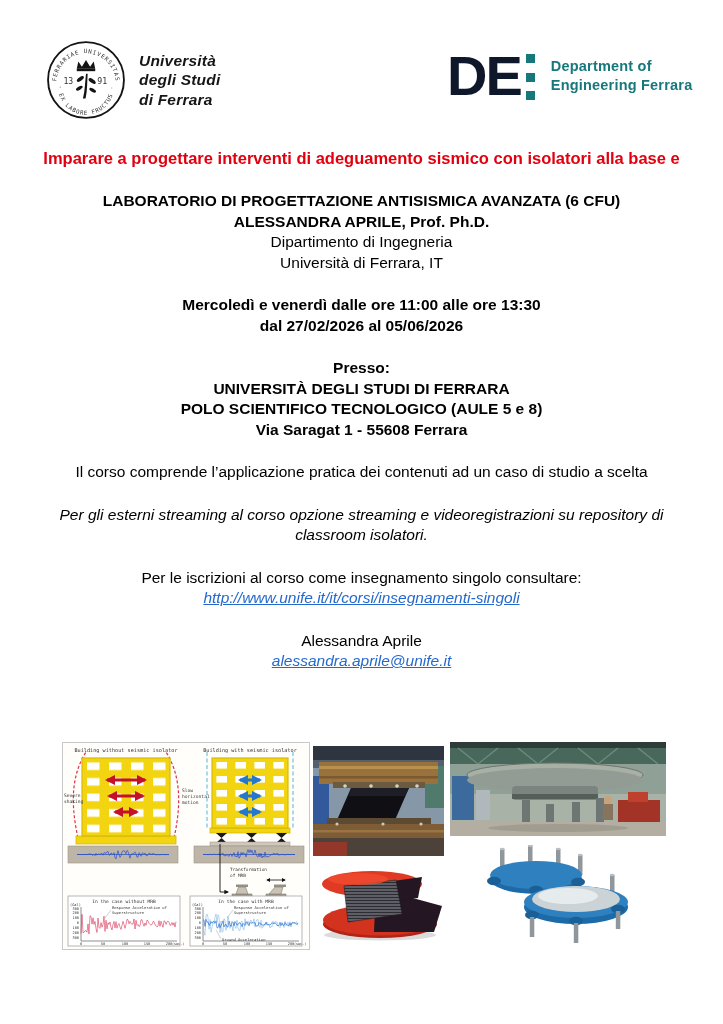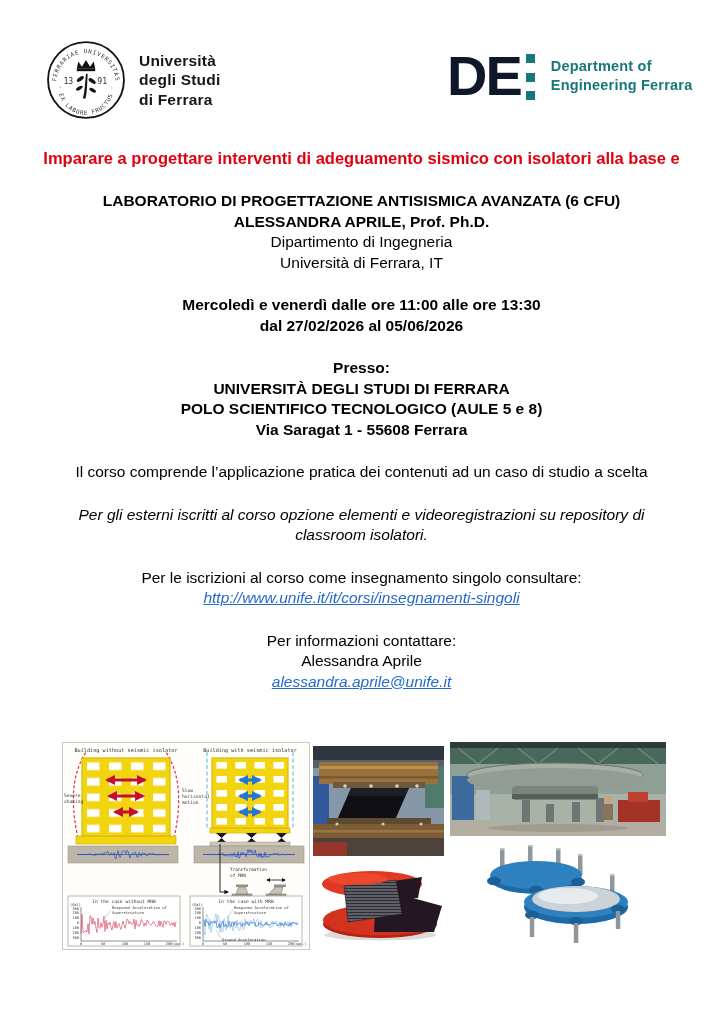--- a/index.html
+++ b/index.html
@@ -5,21 +5,21 @@
   * { margin:0; padding:0; box-sizing:border-box; }
   html,body { background:#ffffff; }
   .page {
     position:relative; width:723px; height:1024px; margin:0 auto;
     background:#fff; overflow:hidden;
     font-family:"Liberation Sans", sans-serif; color:#000;
   }
   
   .unife-logo { position:absolute; left:46px; top:40px; display:flex; align-items:center; gap:13px; }
   .crest { width:80px; height:80px; }
-  .wordmark { font-size:15.5px; font-weight:bold; line-height:1.25; color:#161616; letter-spacing:.2px; }
+  .wordmark { font-size:15.5px; font-weight:bold; line-height:1.25; color:#161616; letter-spacing:.2px;font-style:italic; }
   .de-logo { position:absolute; left:447px; top:50px; display:flex; align-items:center; }
   .de-mono { font-size:56px; font-weight:bold; letter-spacing:-2px; line-height:52px; }
   .de-dots { display:flex; flex-direction:column; justify-content:space-between; height:46px; margin:2px 0 0 5px; }
   .de-dots .sq { width:9px; height:9px; display:block; }
   .de-text { font-size:14.5px; font-weight:bold; line-height:1.32; margin-left:16px; letter-spacing:.2px; }
   
   .content { position:absolute; top:147px; left:36px; right:36px; text-align:center;
              font-size:15.5px; line-height:20.5px; }
   .content p { margin:0 0 22px 0; }
   .content span { display:block;text-align:center; }
@@ -114,33 +114,32 @@
       <span>UNIVERSITÀ DEGLI STUDI DI FERRARA</span>
       <span>POLO SCIENTIFICO TECNOLOGICO (AULE 5 e 8)</span>
       <span>Via Saragat 1 - 55608 Ferrara</span>
     </p>
 
     <p>
       <span>Il corso comprende l’applicazione pratica dei contenuti ad un caso di studio a scelta</span>
     </p>
 
     <p class="i">
-      <span>Per gli esterni iscritti al corso opzione elementi e videoregistrazioni su repository di</span>
+      <span>Per gli esterni streaming al corso opzione streaming e videoregistrazioni su repository di</span>
       <span>classroom isolatori.</span>
     </p>
 
     <p>
       <span>Per le iscrizioni al corso come insegnamento singolo consultare:</span>
       <span>
         <a class="doclink" href="#" style="color:#2569cd">http://www.unife.it/it/corsi/insegnamenti-singoli</a>
       </span>
     </p>
 
     <p>
-      <span>Per informazioni contattare:</span>
       <span>Alessandra Aprile</span>
       <span>
         <a class="doclink" href="#" style="color:#2569cd">alessandra.aprile@unife.it</a>
       </span>
     </p>
   </div>
 
   <svg id="fig-diagram" class="fig" viewBox="0 0 248 208">
     <defs>
       <pattern id="winL" x="20" y="16" width="22" height="15.6" patternUnits="userSpaceOnUse">

